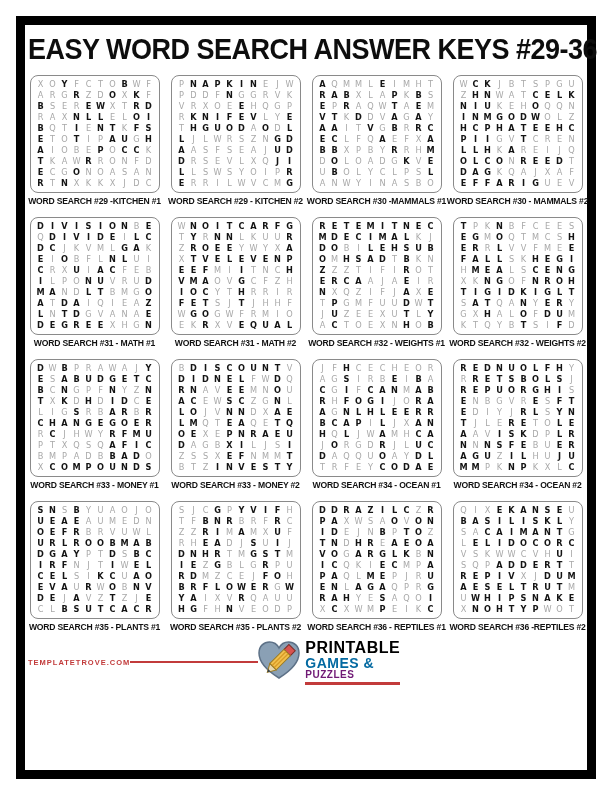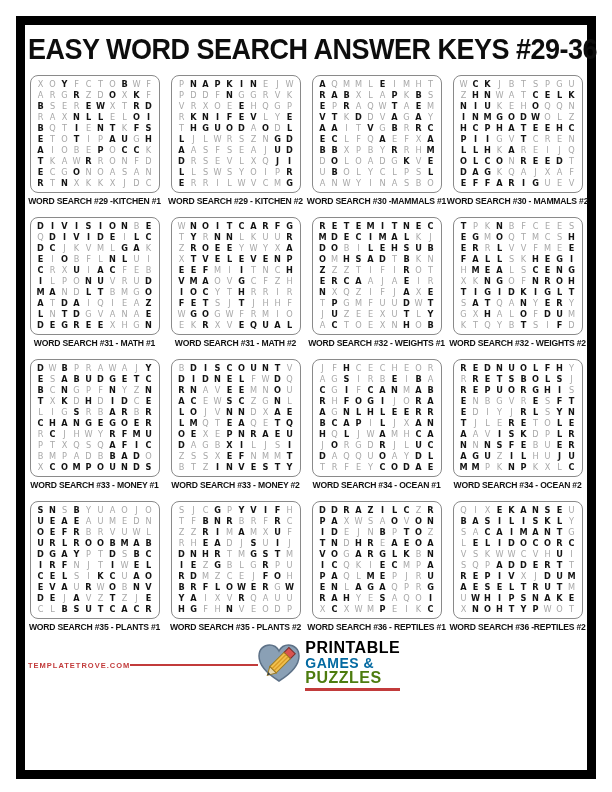--- a/index.html
+++ b/index.html
@@ -20,21 +20,21 @@
   .L.b{font-weight:700;color:#141414;}
   .caption{margin-top:3px;font-weight:800;font-size:8.6px;letter-spacing:-0.2px;color:#111;
            transform:scaleY(1.15);white-space:nowrap;}
   .footer{margin-top:8px;display:flex;flex-direction:row;align-items:center;}
   .site{font-size:7.5px;font-weight:700;letter-spacing:1px;color:#c23b3b;}
   .rule{width:128px;height:2px;background:#c23b3b;margin:2px 0 3px 0;}
   .logo-row{display:flex;align-items:center;gap:5px;}
   .logo-text{display:flex;flex-direction:column;align-items:flex-start;line-height:1;}
   .printable{font-size:16px;font-weight:700;color:#000000;letter-spacing:0.5px;}
   .games{font-size:14px;font-weight:800;color:#0369a1;letter-spacing:0.5px;}
-  .puzzlesword{font-size:16px;font-weight:800;color:#4d7c0f;letter-spacing:0.5px;}
+  .puzzlesword{font-size:10px;font-weight:800;color:#701a75;letter-spacing:0.5px;}
   .rule2{width:95px;height:2.5px;background:#c23b3b;margin-top:2px;}
 </style>
 </head>
 <body>
 
 <div class="page">
   <div class="frame"></div>
   <div class="content">
     <div class="title">EASY WORD SEARCH ANSWER KEYS #29-36</div>
     <div class="puzzles">

